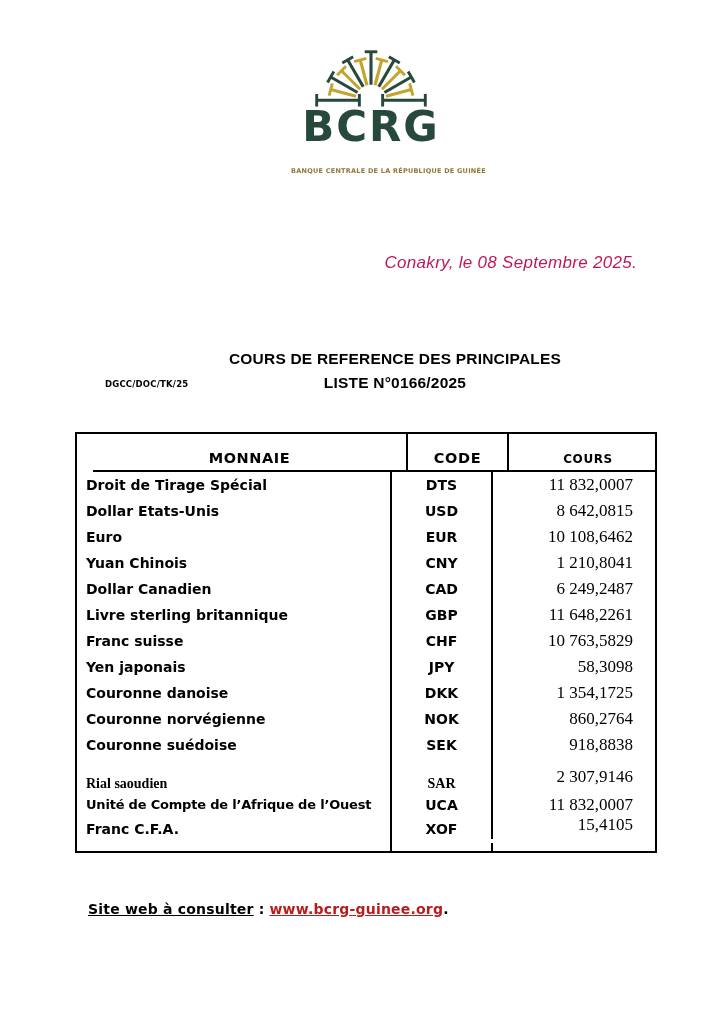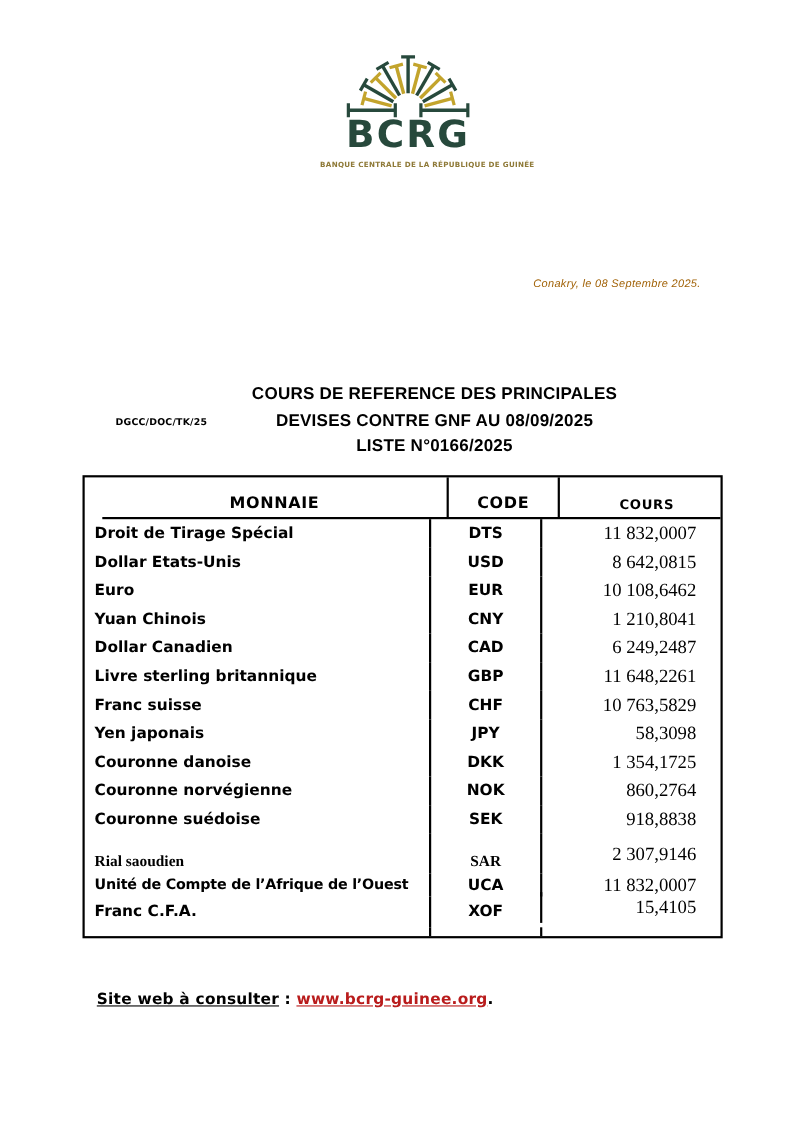--- a/index.html
+++ b/index.html
@@ -14,33 +14,33 @@
 
   
   .logo{
     position:absolute;top:44px;left:50%;
     transform:translateX(calc(-50% + 9px));
     width:160px;text-align:center;
   }
   .logo-rays{display:block;margin:0 auto;width:140px;height:64px;}
   .logo-acronym{
     font-family:"DejaVu Sans",sans-serif;
-    font-weight:bold;font-size:34px;line-height:1.0;
+    font-weight:bold;font-size:42px;line-height:1.0;
     letter-spacing:2px;color:#27493c;margin-top:-2px;
   }
   .logo-tagline{
     font-size:6.5px;font-weight:bold;letter-spacing:0.25px;
-    color:#8f7a38;margin-top:6px;white-space:nowrap;
+    color:#8f7a38;margin-top:19px;white-space:nowrap;
   }
 
   
   .date-line{
     position:absolute;top:253px;right:87px;
     font-family:"Liberation Sans",sans-serif;
-    font-style:italic;font-size:10px;color:#a16207;
+    font-style:italic;font-size:17px;color:#be185d;
     letter-spacing:0.3px;
   }
 
   
   .ref-code{
     position:absolute;top:379px;left:105px;
     font-size:8.5px;font-weight:bold;letter-spacing:0.2px;
   }
 
   
@@ -138,21 +138,20 @@
     <div class="logo-acronym">BCRG</div>
     <div class="logo-tagline">BANQUE CENTRALE DE LA RÉPUBLIQUE DE GUINÉE</div>
   </div>
 
   <div class="date-line">Conakry, le 08 Septembre 2025.</div>
 
   <div class="ref-code">DGCC/DOC/TK/25</div>
 
   <div class="doc-title">
     <div>COURS DE REFERENCE DES PRINCIPALES</div>
-    <div>DEVISES CONTRE GNF AU 08/09/2025</div>
     <div>LISTE N°0166/2025</div>
   </div>
 
   <div class="rates-table">
     <div class="trow header-row">
       <div class="col-name">MONNAIE</div>
       <div class="col-code">CODE</div>
       <div class="col-rate">COURS</div>
     </div>
 

